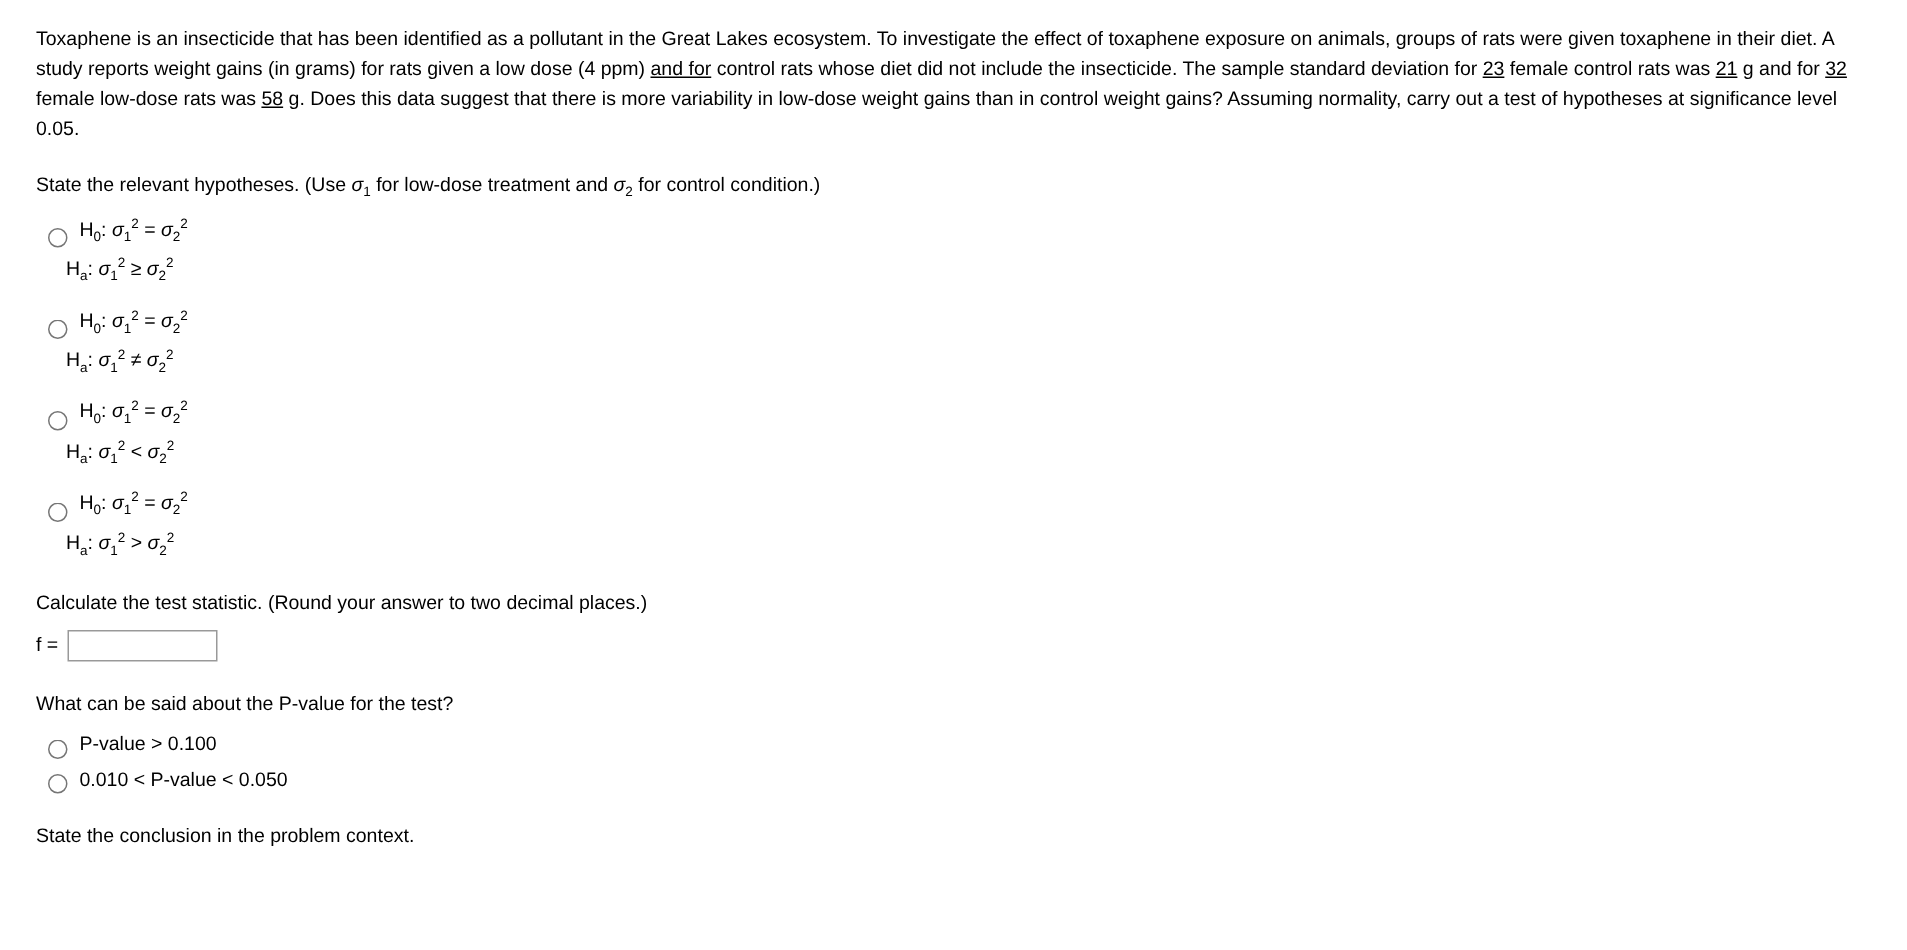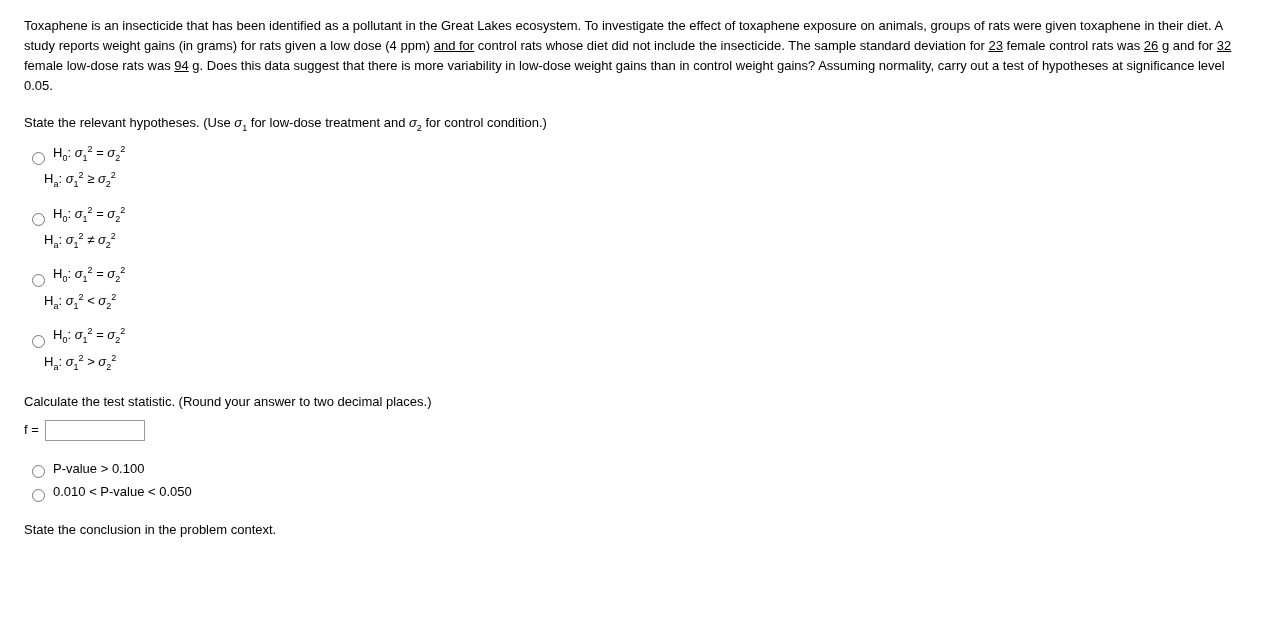--- a/index.html
+++ b/index.html
@@ -62,21 +62,21 @@
     }
     sub {
       font-size: 9px;
     }
   </style>
 </head>
 <body>
 
 <div class="paragraph">
   Toxaphene is an insecticide that has been identified as a pollutant in the Great Lakes ecosystem. To investigate the effect of toxaphene exposure on animals, groups of rats were given toxaphene in their diet. A study reports weight gains
-  (in grams) for rats given a low dose (4 ppm) <span class="underline">and for</span> control rats whose diet did not include the insecticide. The sample standard deviation for <span class="underline">23</span> female control rats was <span class="underline">26</span> g and for <span class="underline">32</span> female low-dose rats was <span class="underline">94</span> g. Does this data
+  (in grams) for rats given a low dose (4 ppm) <span class="underline">and for</span> control rats whose diet did not include the insecticide. The sample standard deviation for <span class="underline">23</span> female control rats was <span class="underline">21</span> g and for <span class="underline">32</span> female low-dose rats was <span class="underline">58</span> g. Does this data
   suggest that there is more variability in low-dose weight gains than in control weight gains? Assuming normality, carry out a test of hypotheses at significance level 0.05.
 </div>
 
 <div class="section">
   <div class="section-label">
     State the relevant hypotheses. (Use <em>σ</em><sub>1</sub> for low-dose treatment and <em>σ</em><sub>2</sub> for control condition.)
   </div>
   <div class="radio-group">
 
     <div class="hypothesis-block">
@@ -126,20 +126,21 @@
   <div class="section-label">
     Calculate the test statistic. (Round your answer to two decimal places.)
   </div>
   <div class="f-input">
     <span>f =</span>
     <input type="text" style="">
   </div>
 </div>
 
 <div class="section">
+  <div class="section-label">What can be said about the P-value for the test?</div>
   <div class="radio-group">
 
     <div class="radio-item">
       <input type="radio" name="pvalue" style="">
       <span>P-value &gt; 0.100</span>
     </div>
     <div class="radio-item">
       <input type="radio" name="pvalue" style="">
       <span>0.010 &lt; P-value &lt; 0.050</span>
     </div>

